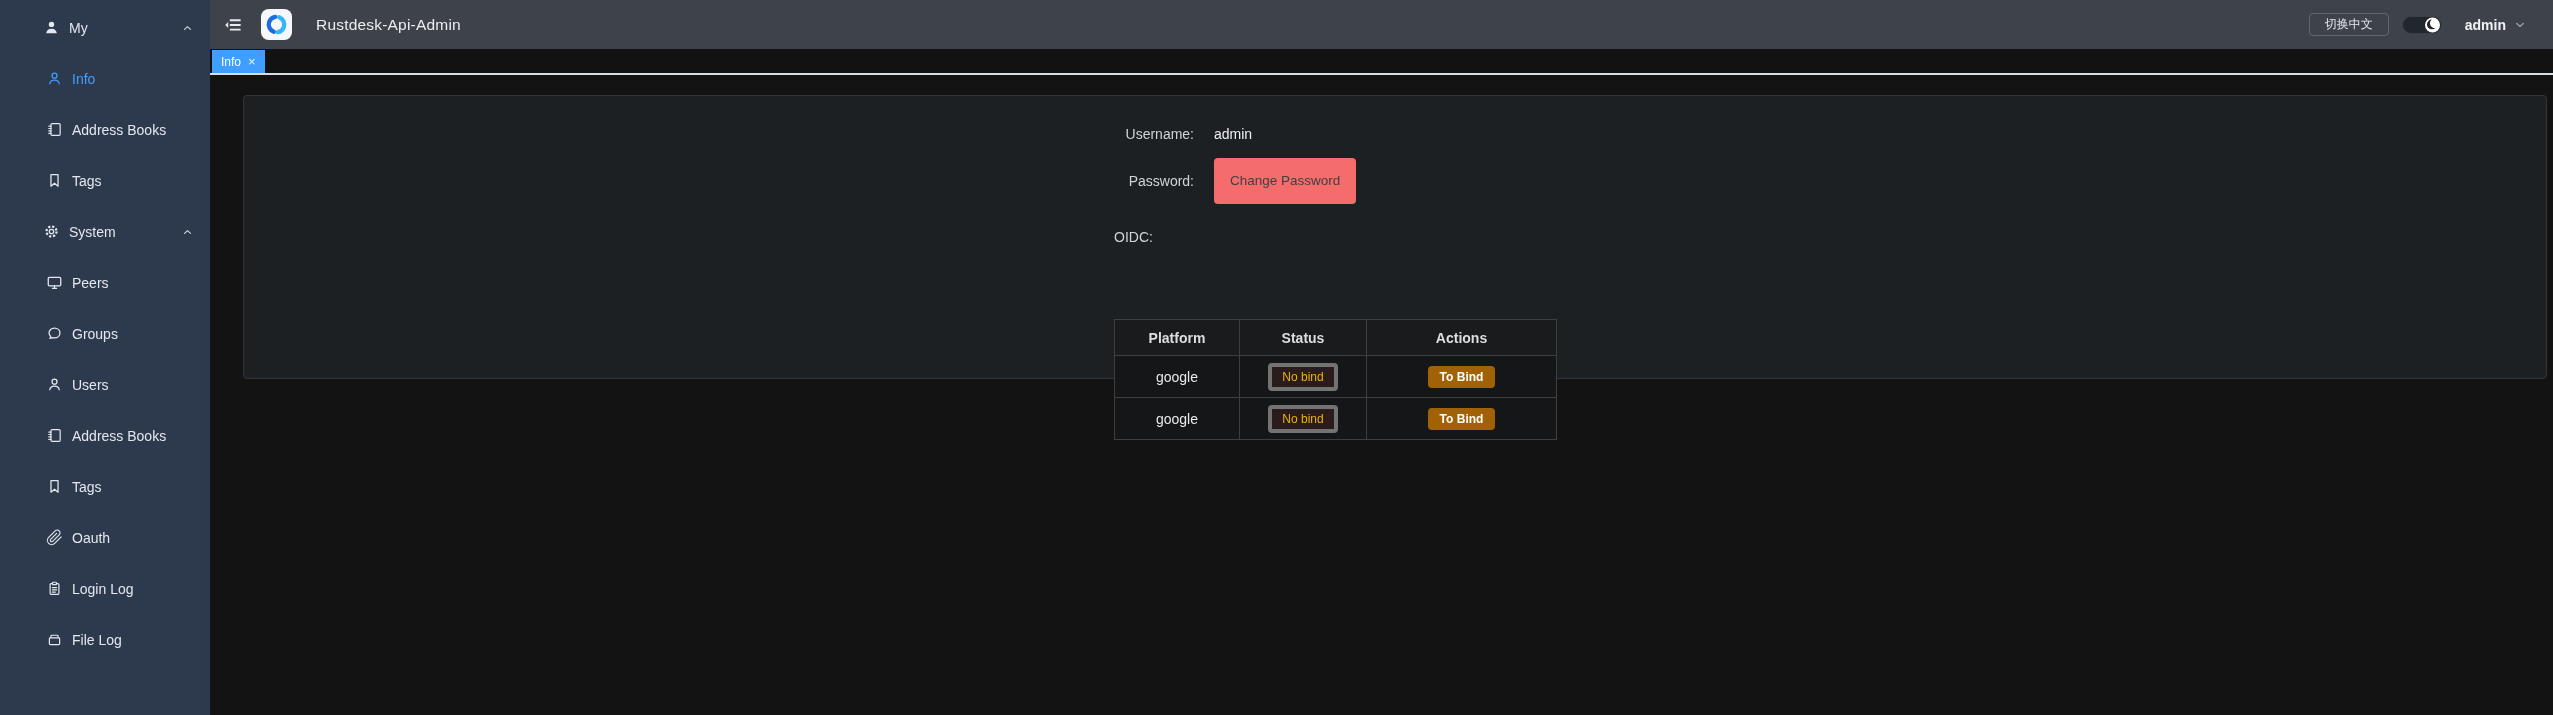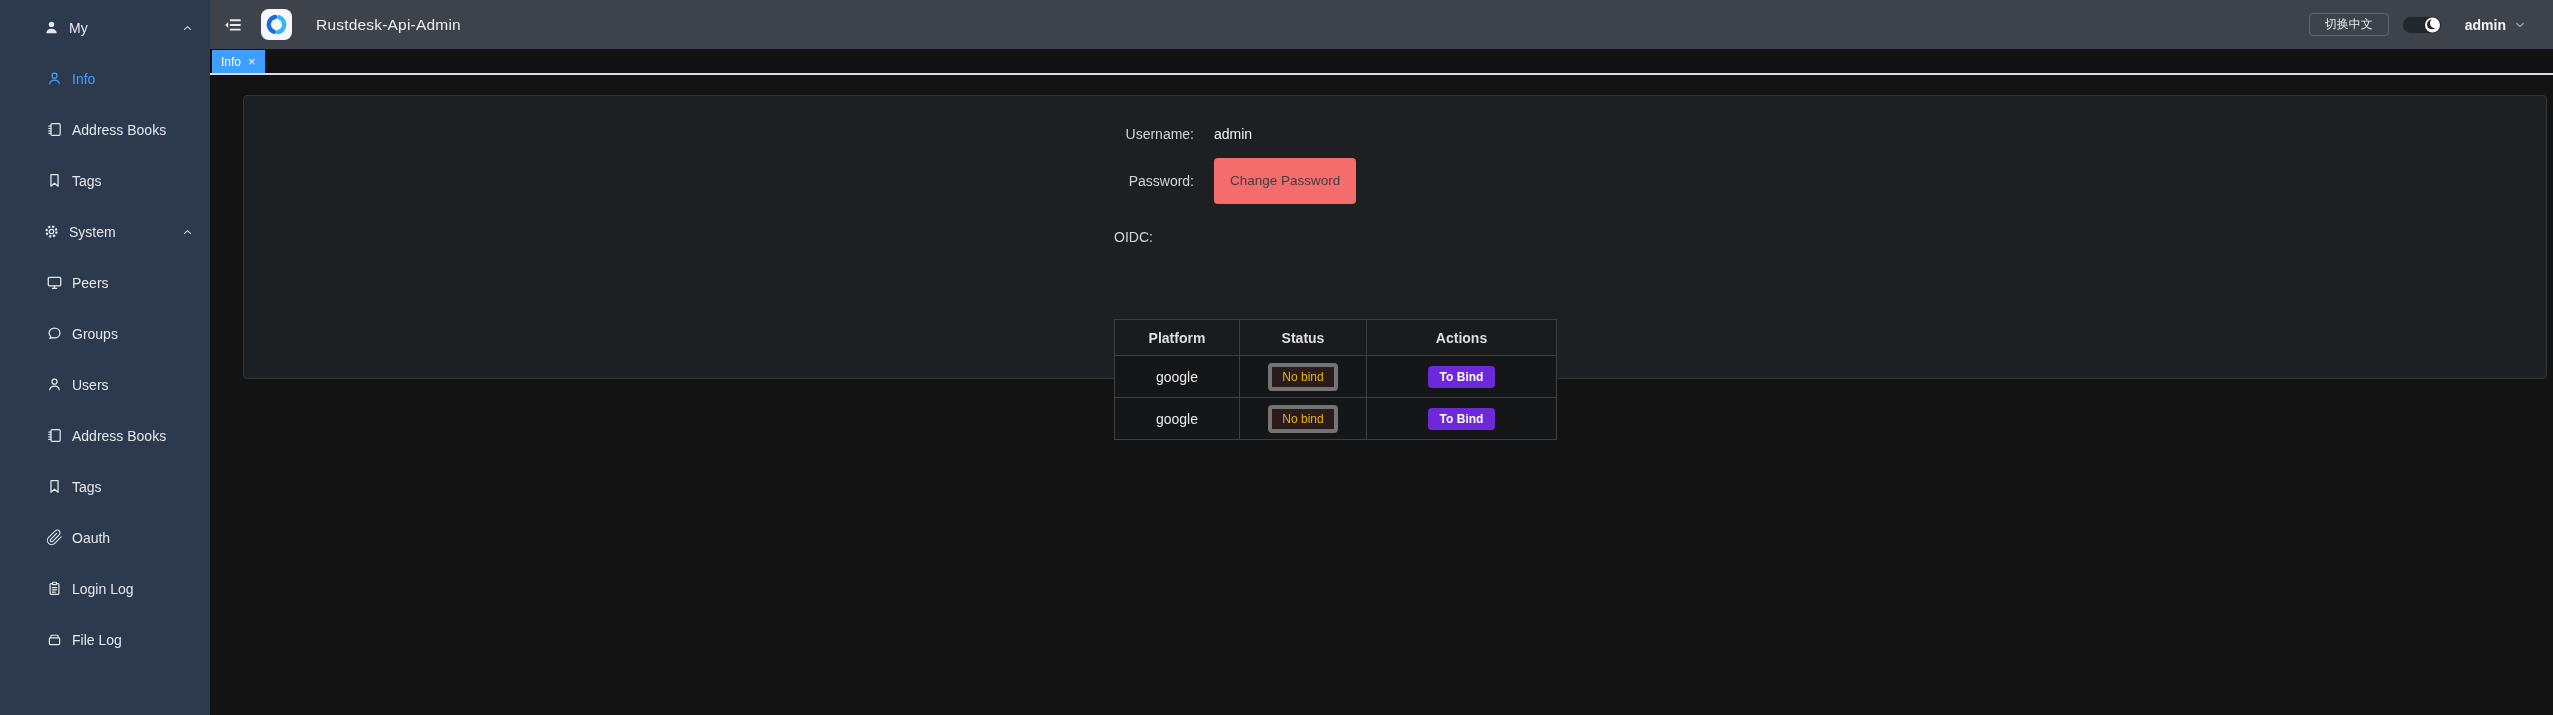--- a/index.html
+++ b/index.html
@@ -59,21 +59,21 @@
   .row-user{margin-bottom:20px;height:22px;}
   .row-pass{margin-bottom:23px;height:31px;}
   .btn-danger{background:#f56c6c;border:none;border-radius:4px;color:#404040;font-size:13.5px;
     padding:0 16px;height:46px;font-family:inherit;}
   .oidc-table{border-collapse:collapse;table-layout:fixed;}
   .oidc-table th,.oidc-table td{border:1px solid #3d3f41;text-align:center;}
   .oidc-table th{height:36px;background:#1a1b1c;color:#dcdee0;font-size:14px;font-weight:700;}
   .oidc-table td{height:42px;background:#151617;color:#e8eaec;font-size:14px;}
   .tag-nobind{display:inline-block;padding:2px 10px;font-size:12px;color:#eab308;background:#2a1c1c;
     border:4px solid #737373;border-radius:4px;line-height:16px;}
-  .btn-success{background:#6d28d9;border:none;border-radius:4px;color:#fff;font-size:12px;font-weight:600;
+  .btn-success{background:#a16207;border:none;border-radius:4px;color:#fff;font-size:12px;font-weight:600;
     padding:4px 12px;font-family:inherit;}
 </style>
 </head>
 <body>
 
 <nav class="sidebar" data-interactable="false">
   <div class="s-item parent" data-interactable="true">
     <span class="mi" data-interactable="false">
         <svg viewBox="0 0 24 24" fill="currentColor">
           <circle cx="12" cy="7.6" r="3.8"></circle>

